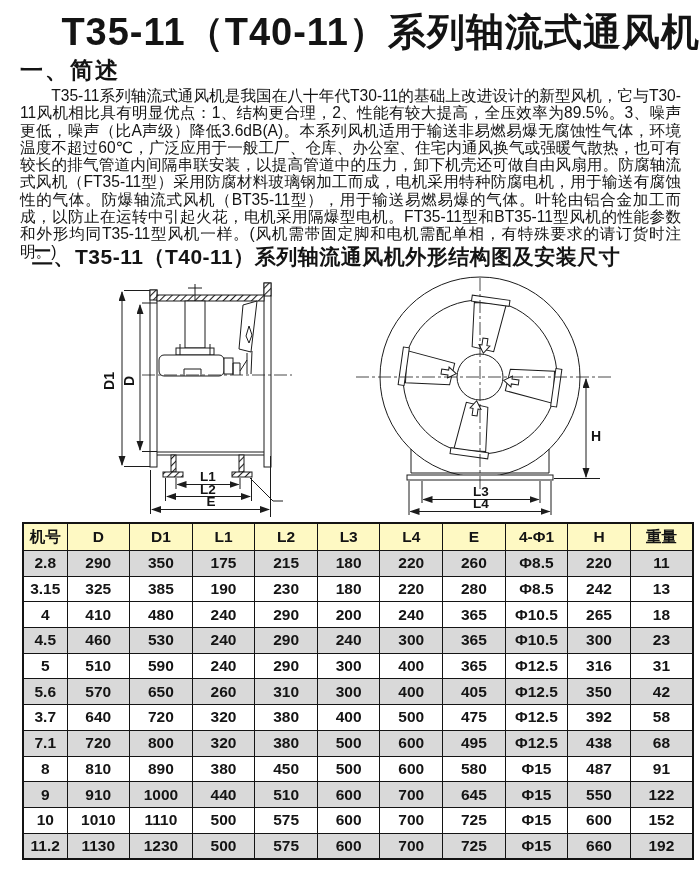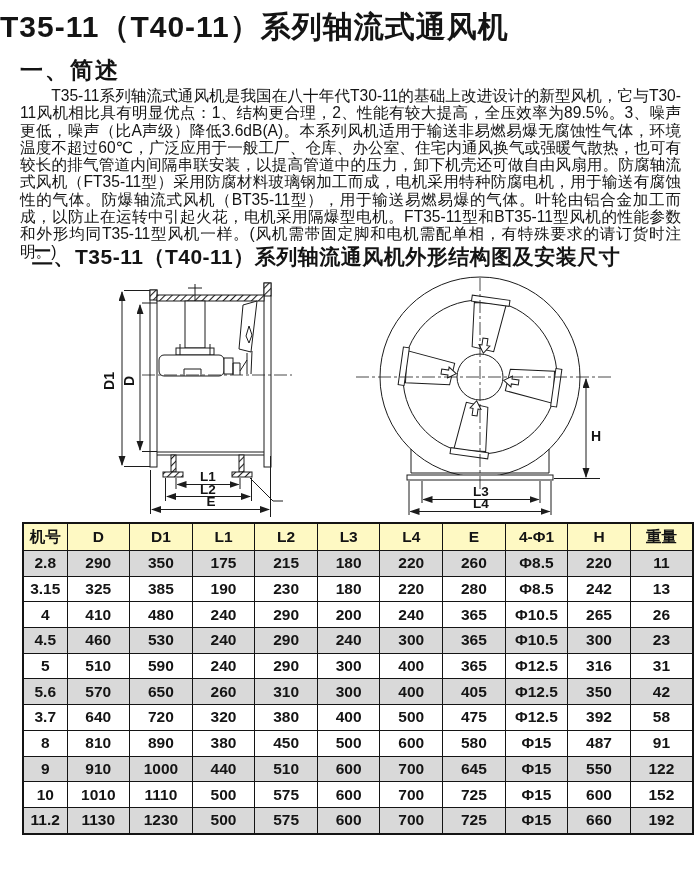--- a/index.html
+++ b/index.html
@@ -2,22 +2,22 @@
 <html style="--alt-bg: #d9d9d9;"><head>
 <meta charset="utf-8">
 <style>
   html,body{margin:0;padding:0}
   body{
     width:700px;height:895px;position:relative;background:#ffffff;
     font-family:"Liberation Sans","DejaVu Sans",sans-serif;color:#141414;
     overflow:hidden;
   }
   .doc-title{
-    position:absolute;top:7px;left:0;width:700px;text-align:left;
-    font-size:30px;font-weight:700;letter-spacing:1px;white-space:nowrap;
+    position:absolute;top:7px;left:0;width:700px;text-align:right;
+    font-size:38px;font-weight:700;letter-spacing:1px;white-space:nowrap;
   }
   .h1{
     position:absolute;top:55px;left:20px;font-size:23px;font-weight:700;letter-spacing:2px;
   }
   .para{
     position:absolute;top:87px;left:20px;width:661px;
     font-size:15.6px;line-height:17.3px;font-weight:400;
     text-align:justify;text-indent:2em;letter-spacing:0;
   }
   .h2{
@@ -273,21 +273,21 @@
         <td>4</td>
         <td>410</td>
         <td>480</td>
         <td>240</td>
         <td>290</td>
         <td>200</td>
         <td>240</td>
         <td>365</td>
         <td>Φ10.5</td>
         <td>265</td>
-        <td>26</td>
+        <td>18</td>
       </tr>
       <tr class="alt">
         <td>4.5</td>
         <td>460</td>
         <td>530</td>
         <td>240</td>
         <td>290</td>
         <td>240</td>
         <td>300</td>
         <td>365</td>
@@ -327,20 +327,33 @@
         <td>720</td>
         <td>320</td>
         <td>380</td>
         <td>400</td>
         <td>500</td>
         <td>475</td>
         <td>Φ12.5</td>
         <td>392</td>
         <td>58</td>
       </tr>
+      <tr class="alt">
+        <td>7.1</td>
+        <td>720</td>
+        <td>800</td>
+        <td>320</td>
+        <td>380</td>
+        <td>500</td>
+        <td>600</td>
+        <td>495</td>
+        <td>Φ12.5</td>
+        <td>438</td>
+        <td>68</td>
+      </tr>
       <tr>
         <td>8</td>
         <td>810</td>
         <td>890</td>
         <td>380</td>
         <td>450</td>
         <td>500</td>
         <td>600</td>
         <td>580</td>
         <td>Φ15</td>

